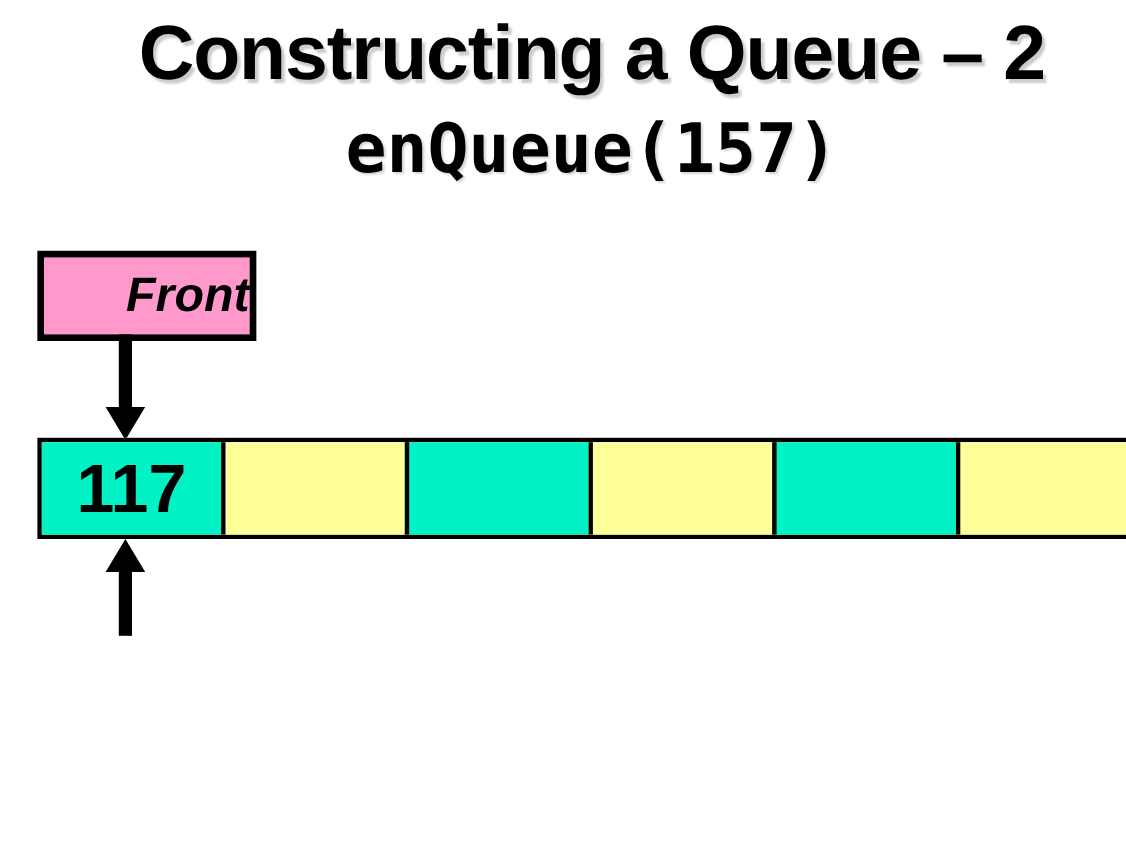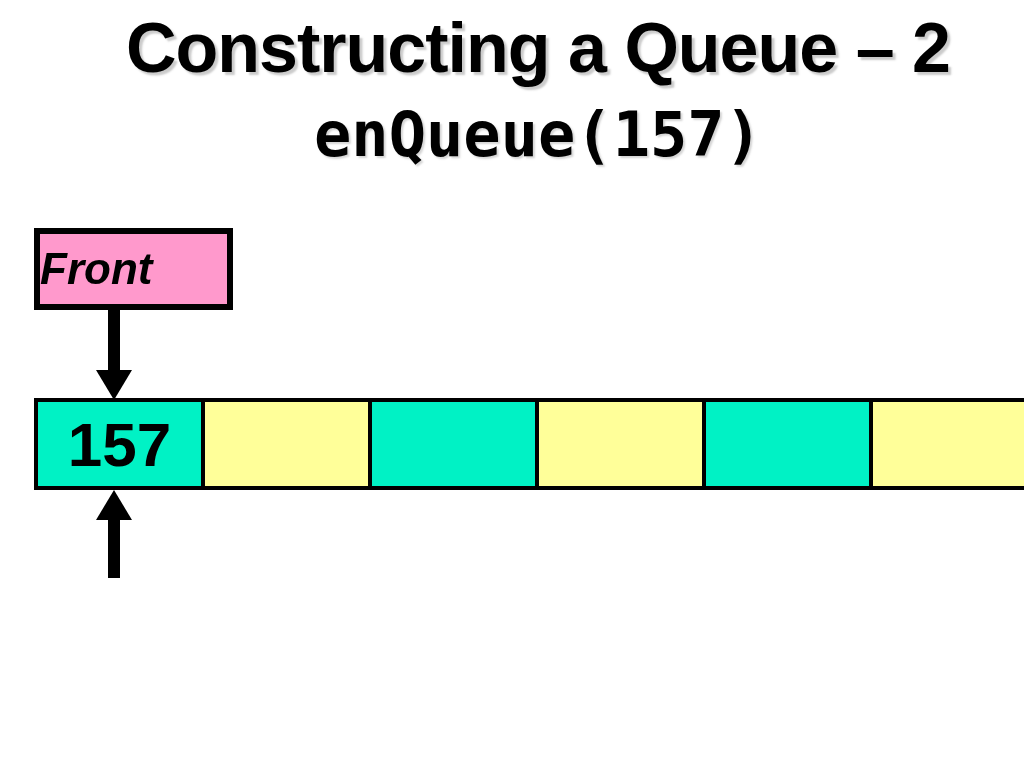--- a/index.html
+++ b/index.html
@@ -35,21 +35,21 @@
     white-space: nowrap;
   }
   .label-box {
     position: absolute;
     left: 8px;
     width: 187px;
     border: 6px solid var(--border, #000);
     background: var(--pink, #FF99CC);
     display: flex;
     align-items: center;
-    justify-content: flex-start;
+    justify-content: flex-end;
     font-size: 44px;
     font-weight: bold;
     font-style: italic;
     color: #000;
   }
   .front-box { top: 228px; height: 70px; }
   .back-box  { top: 576px; height: 72px; }
   .arrow-stem {
     position: absolute;
     left: 82px;
@@ -99,21 +99,21 @@
   <div class="label-box front-box">
     <span>Front</span>
   </div>
 
   <div>
     <div class="arrow-stem front-stem"></div>
     <div class="arrow-head head-down"></div>
   </div>
 
   <div class="queue">
-      <div class="cell" style="background: rgb(0, 242, 197);">157</div>
+      <div class="cell" style="background: rgb(0, 242, 197);">117</div>
       <div class="cell" style="background: rgb(255, 255, 153);"></div>
       <div class="cell" style="background: rgb(0, 242, 197);"></div>
       <div class="cell" style="background: rgb(255, 255, 153);"></div>
       <div class="cell" style="background: rgb(0, 242, 197);"></div>
       <div class="cell" style="background: rgb(255, 255, 153);"></div>
     </div>
 
   <div>
     <div class="arrow-head head-up"></div>
     <div class="arrow-stem back-stem"></div>

